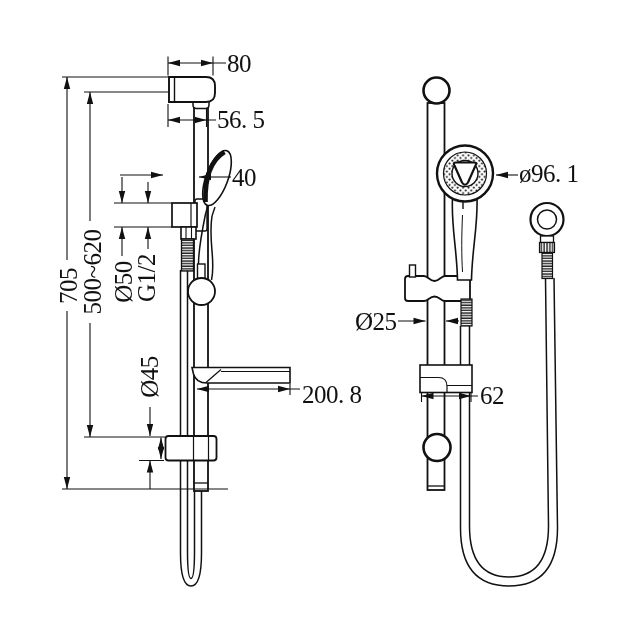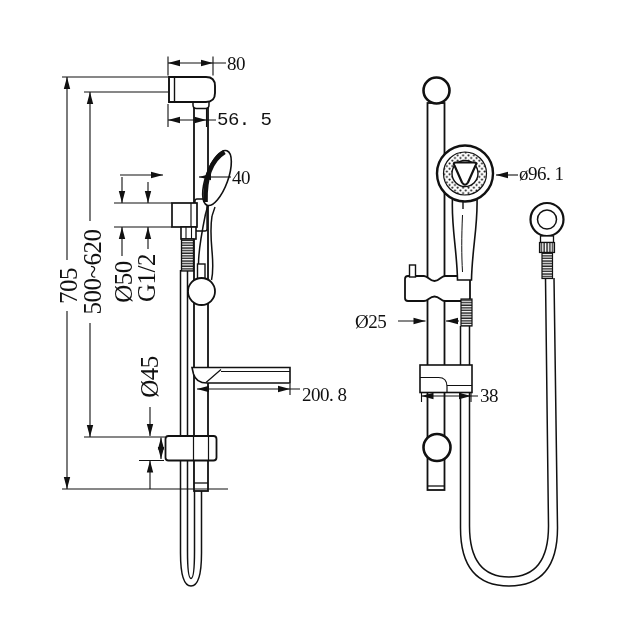--- a/index.html
+++ b/index.html
@@ -2,21 +2,21 @@
 <html><head>
 <meta charset="utf-8">
 <style>
   html,body{margin:0;padding:0;background:#fff;}
   .canvas{
     position:relative;width:640px;height:640px;background:#fff;overflow:hidden;
     font-family:"Liberation Serif","DejaVu Serif",serif;color:#111;
   }
   .canvas svg{position:absolute;left:0;top:0;}
   .dim{
-    position:absolute;font-size:19px;line-height:26px;white-space:nowrap;
+    position:absolute;font-size:25px;line-height:26px;white-space:nowrap;
     letter-spacing:-0.5px;color:#111;
   }
   .vdim{
     position:absolute;font-size:25px;line-height:26px;white-space:nowrap;
     width:140px;text-align:center;transform:rotate(-90deg);transform-origin:center;
     letter-spacing:-0.5px;color:#111;
   }
 </style>
 </head>
 <body>
@@ -193,25 +193,25 @@
         <polygon points="290,389 278,385.8 278,392.2"></polygon>
     <polygon points="496,175 508,171.8 508,178.2"></polygon>
     <polygon points="425.5,321 413.5,317.8 413.5,324.2"></polygon>
         <polygon points="446,321 458,317.8 458,324.2"></polygon>
     <polygon points="421.5,396 433.5,392.8 433.5,399.2"></polygon>
         <polygon points="471,396 459,392.8 459,399.2"></polygon>
   </g>
 </svg>
 
 <div class="dim" style="left:227px;top:51px;">80</div>
-<div class="dim" style="left:217px;top:107px;font-family:Liberation Mono, monospace;">56. 5</div>
+<div class="dim" style="left:217px;top:107px;">56. 5</div>
 <div class="dim" style="left:232px;top:165px;font-family:Liberation Serif, serif;">40</div>
 <div class="vdim" style="left:-1px;top:273px;">705</div>
 <div class="vdim" style="left:23px;top:259px;">500~620</div>
 <div class="vdim" style="left:54px;top:269px;">Ø50</div>
 <div class="vdim" style="left:77px;top:265px;">G1/2</div>
 <div class="vdim" style="left:80px;top:364px;">Ø45</div>
 <div class="dim" style="left:302px;top:382px;">200. 8</div>
 <div class="dim" style="left:519px;top:161px;">ø96. 1</div>
 <div class="dim" style="left:355px;top:309px;">Ø25</div>
-<div class="dim" style="left:480px;top:383px;">38</div>
+<div class="dim" style="left:480px;top:383px;">62</div>
 
 </div>
 
 </body></html>

